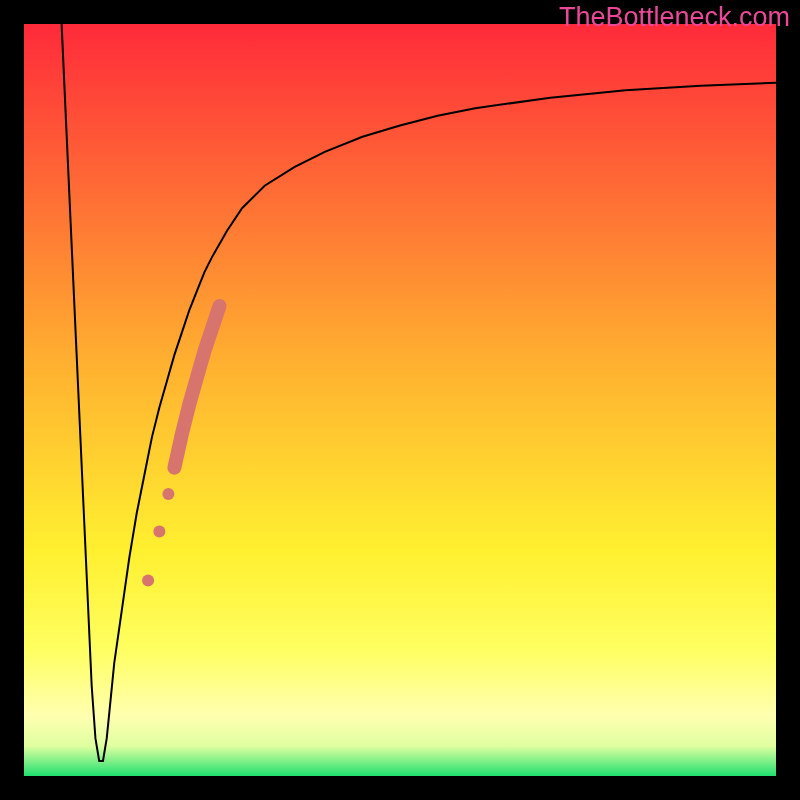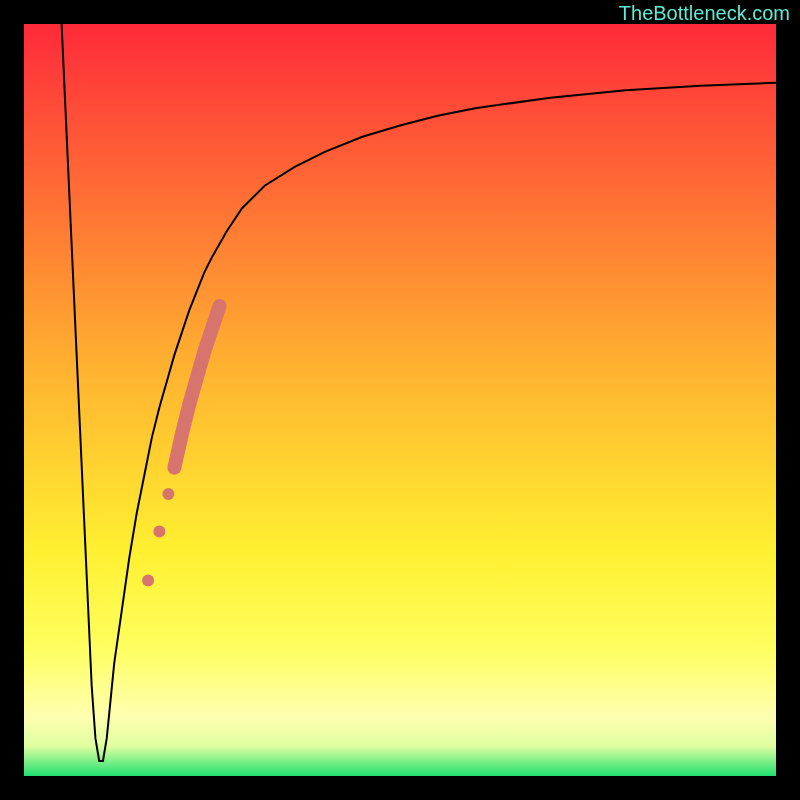--- a/index.html
+++ b/index.html
@@ -16,22 +16,22 @@
     top: 0;
     left: 0;
     width: 800px;
     height: 800px;
   }
   .watermark {
     position: absolute;
     top: 2px;
     right: 10px;
     font-family: Arial, sans-serif;
-    font-size: 20px;
-    color: #5eead4;
+    font-size: 27px;
+    color: #ec4899;
     font-weight: normal;
   }
 </style>
 </head>
 <body>
 
 <div class="chart-container">
   <svg id="chart-svg" width="800" height="800">
       <defs>
         <linearGradient id="bg-grad" x1="0" y1="0" x2="0" y2="1">

